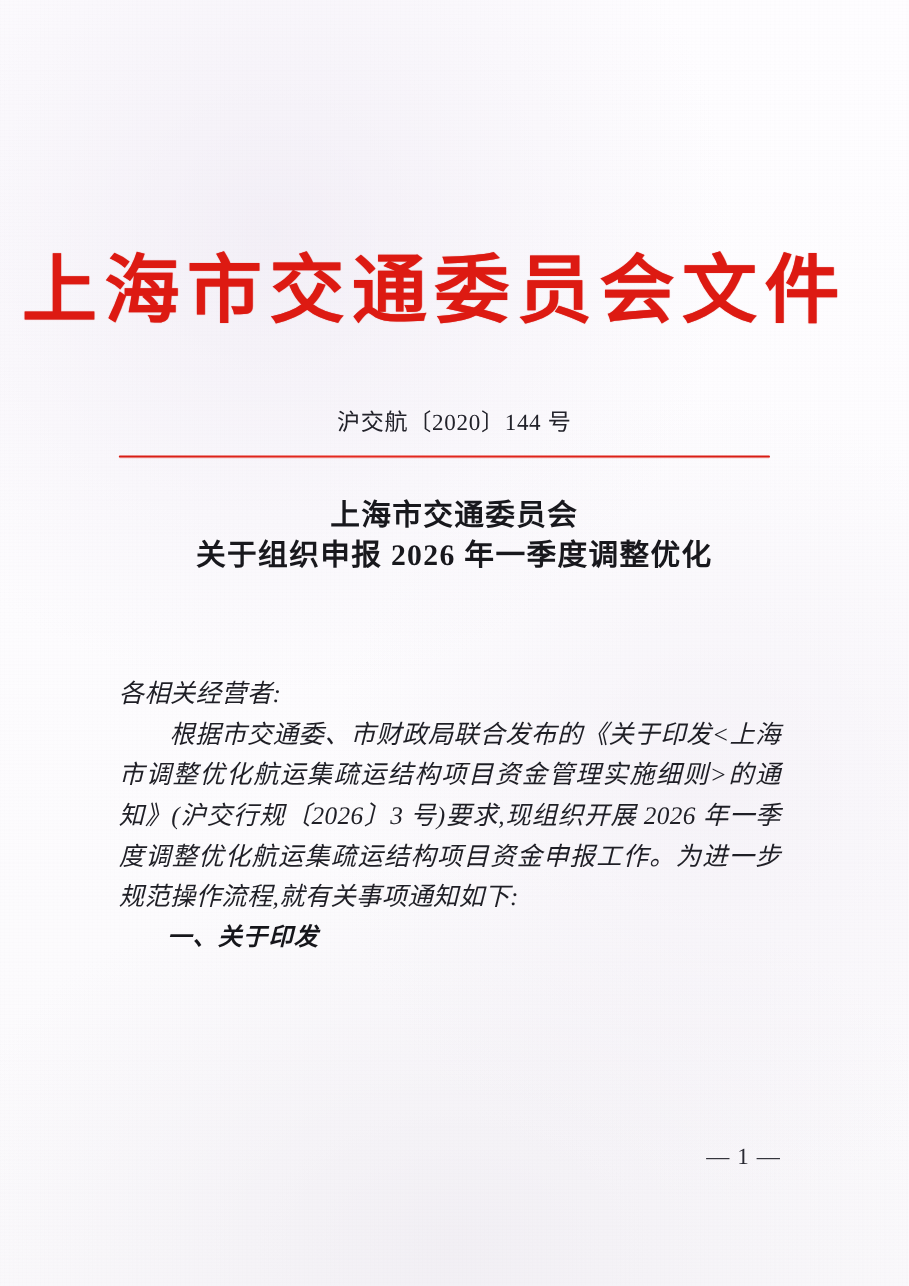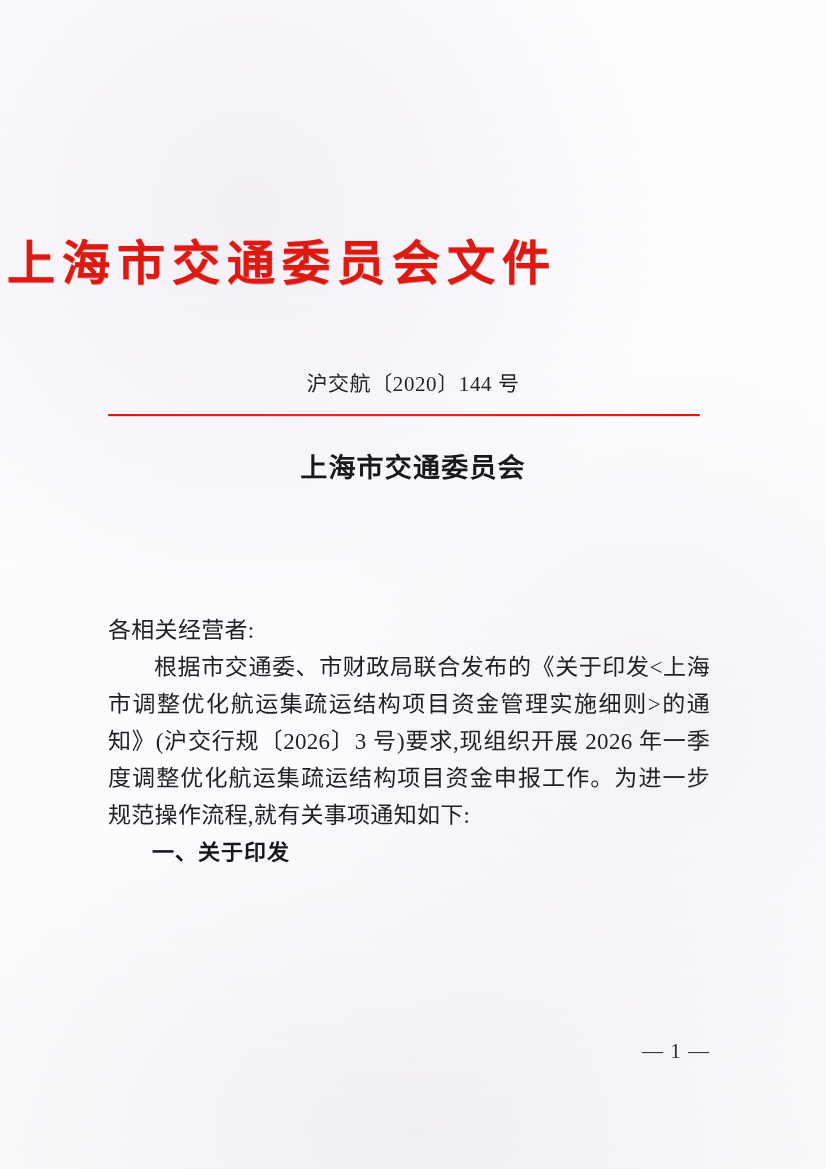--- a/index.html
+++ b/index.html
@@ -41,23 +41,23 @@
       repeating-linear-gradient(0deg, rgba(160,150,170,0.030) 0px, rgba(160,150,170,0.030) 1px, rgba(255,255,255,0) 1px, rgba(255,255,255,0) 3px),
       repeating-linear-gradient(90deg, rgba(150,145,165,0.022) 0px, rgba(150,145,165,0.022) 1px, rgba(255,255,255,0) 1px, rgba(255,255,255,0) 4px);
   }
 
   
   .masthead {
     position: absolute;
     top: 228px;
     left: 0;
     width: 770px;
-    text-align: left;
+    text-align: right;
     font-weight: 700;
-    font-size: 48px;
+    font-size: 68px;
     line-height: 72px;
     letter-spacing: 7px;
     text-indent: 7px;
     color: #dd1a12;
     font-family: "Liberation Serif", "DejaVu Serif", serif;
     text-shadow:
       0 0 1px rgba(221,26,18,0.55),
       0.5px 0.5px 0 rgba(190,20,14,0.35);
     white-space: nowrap;
   }
@@ -104,20 +104,21 @@
     color: #18181d;
     white-space: nowrap;
   }
 
   
   .body-block {
     position: absolute;
     top: 612px;
     left: 108px;
     width: 602px;
+    font-style: italic;
   }
 
   .para {
     font-size: 23px;
     line-height: 37px;
     letter-spacing: 0.3px;
     color: #1f1f26;
     text-align: justify;
     text-justify: inter-character;
     margin: 0;
@@ -163,20 +164,21 @@
   <div class="grain"></div>
 
   <div class="masthead">上海市交通委员会文件</div>
 
   <div class="doc-number">沪交航〔2020〕144 号</div>
 
   <div class="red-rule"></div>
 
   <div class="title-block">
     <div class="title-line">上海市交通委员会</div>
+    <div class="title-line">关于组织申报 2026 年一季度调整优化</div>
   </div>
 
   <div class="body-block">
 
     <p class="para salutation">各相关经营者:</p>
 
     <p class="para indent">根据市交通委、市财政局联合发布的《关于印发&lt;上海市调整优化航运集疏运结构项目资金管理实施细则&gt;的通知》(沪交行规〔2026〕3 号)要求,现组织开展 2026 年一季度调整优化航运集疏运结构项目资金申报工作。为进一步规范操作流程,就有关事项通知如下:</p>
 
     <p class="section-heading">一、关于印发</p>
 

